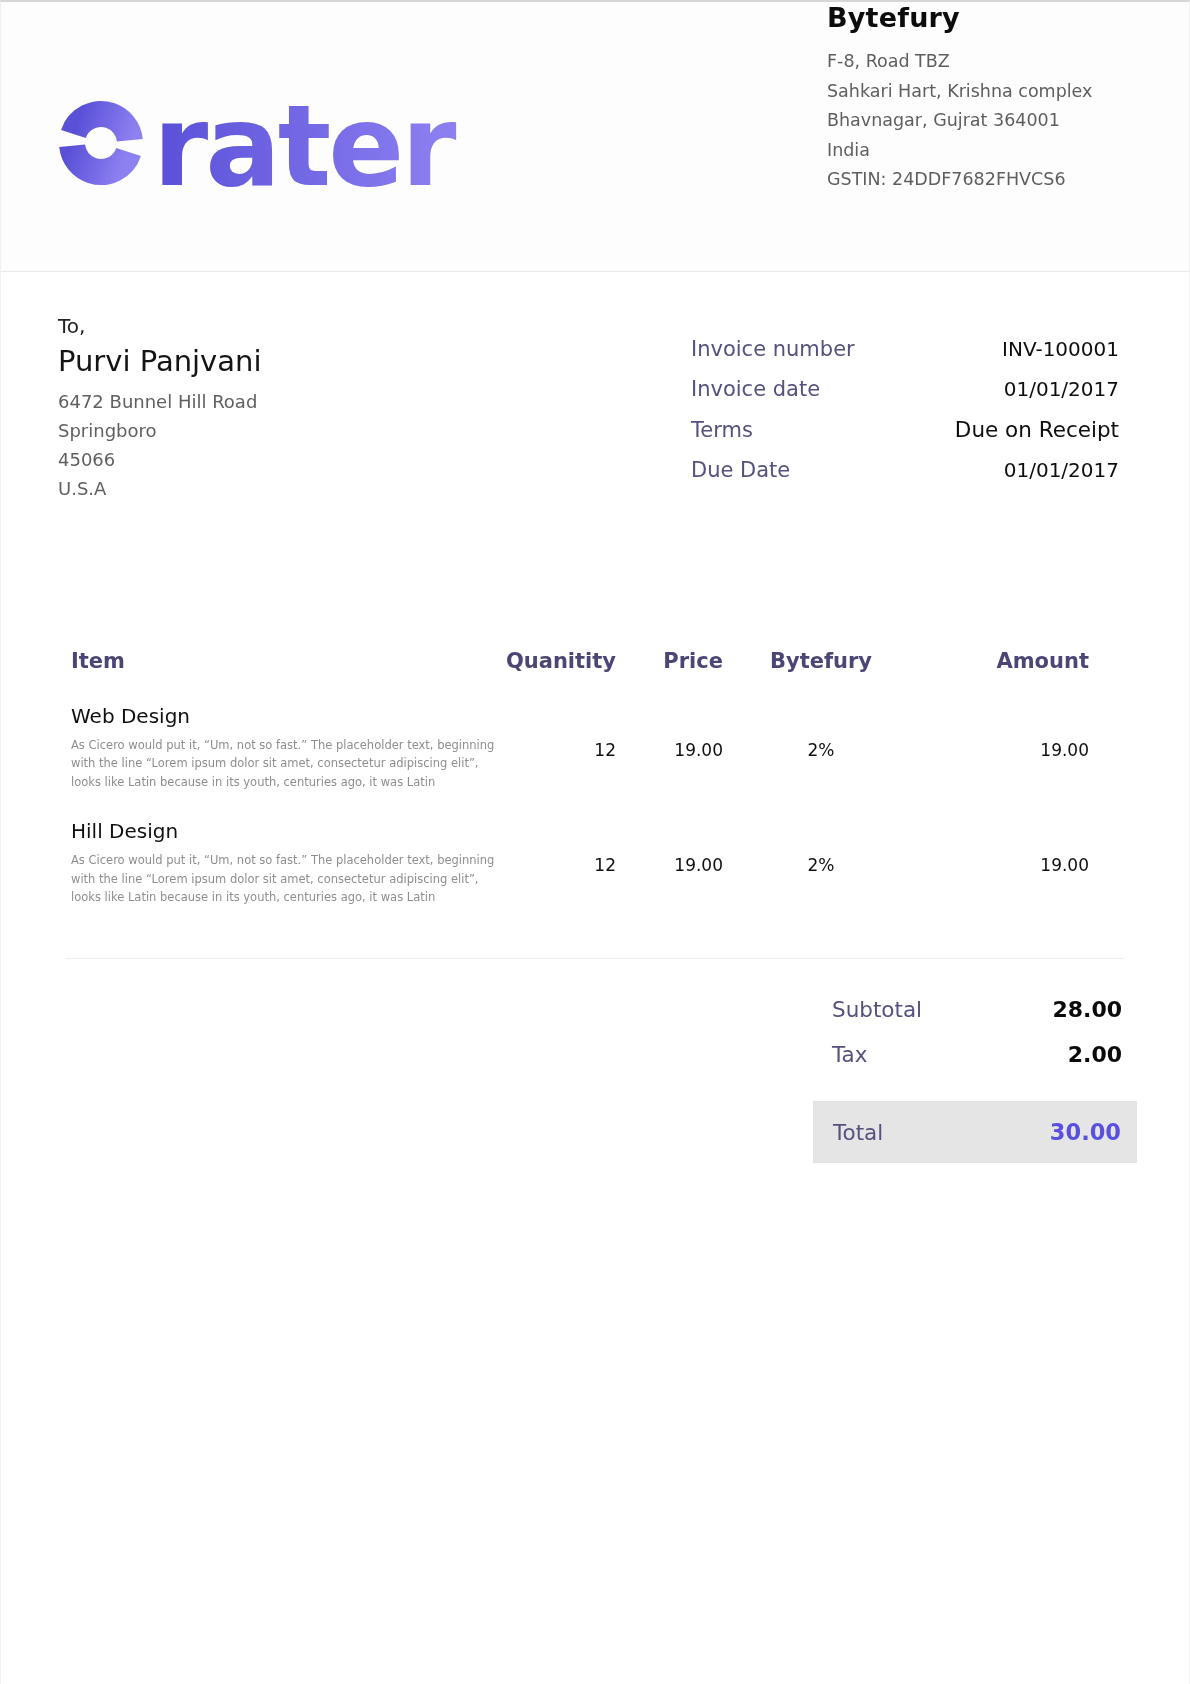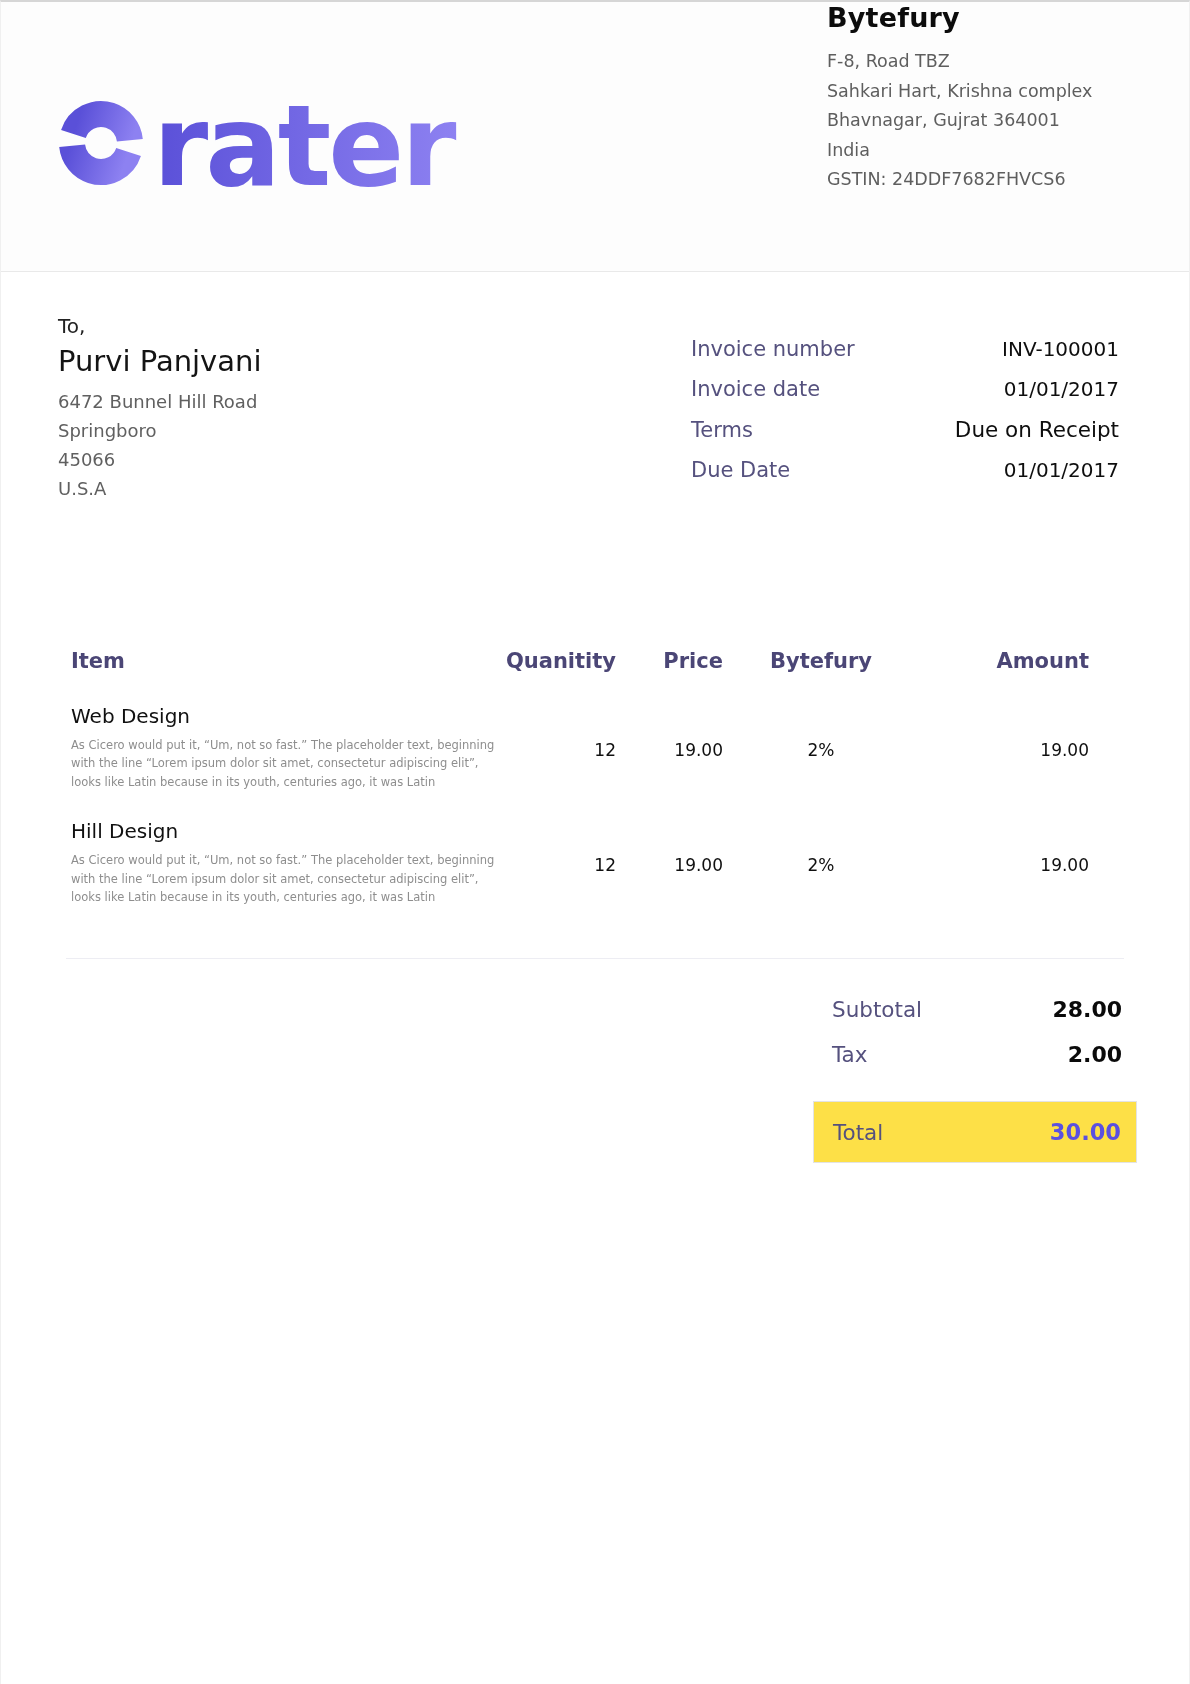--- a/index.html
+++ b/index.html
@@ -45,21 +45,21 @@
   .cell-num.discount { text-align: center; }
   .cell-num.amount { padding-right: 35px; }
 
   
   .totals { width: 324px; margin: 38px 52px 0 auto; }
   .trow { display: flex; justify-content: space-between; align-items: baseline; padding: 0 15px 0 19px; margin-bottom: 20px; }
   .trow-label { font-size: 21.5px; color: #55517e; }
   .trow-value { font-size: 22px; font-weight: 700; color: #0a0a0a; }
   .total-box {
     border: 1px solid #e3e3e3; margin-top: 34px; padding: 17px 15px 17px 19px;
-    display: flex; justify-content: space-between; align-items: baseline; background: #fde047;
+    display: flex; justify-content: space-between; align-items: baseline; background: #e5e5e5;
   }
   .total-box .trow-value { color: #5a50e0; font-size: 22.5px; }
 </style>
 </head>
 <body>
 
 <div class="page">
 
   <div class="header">
     <div class="logo-wrap">

